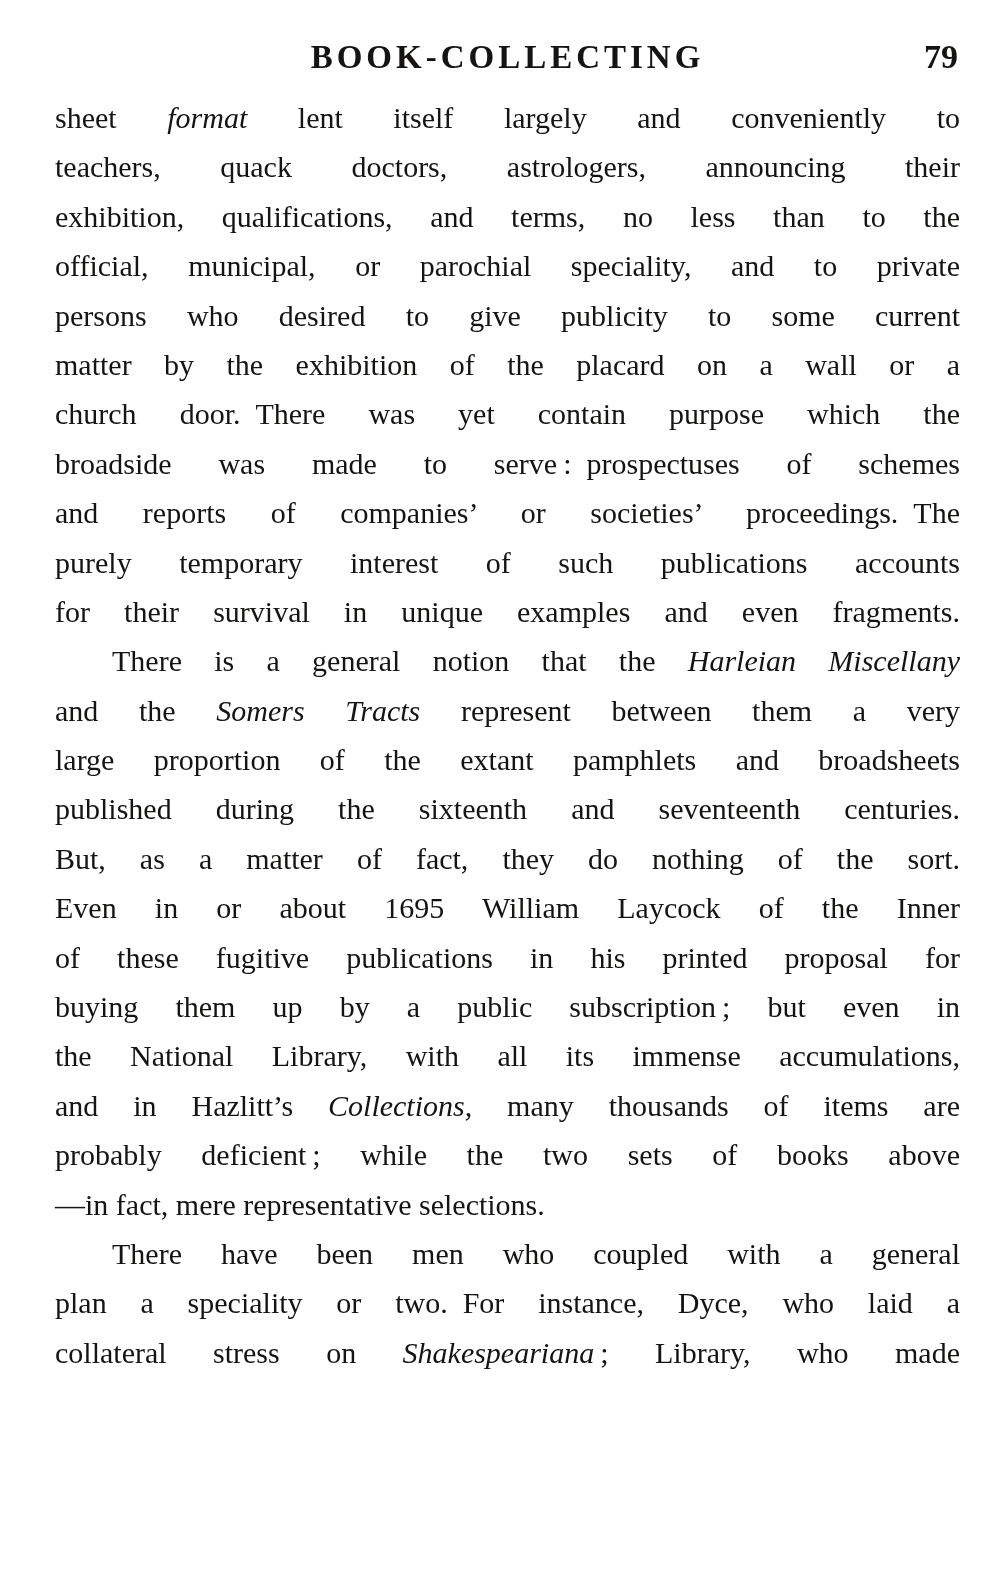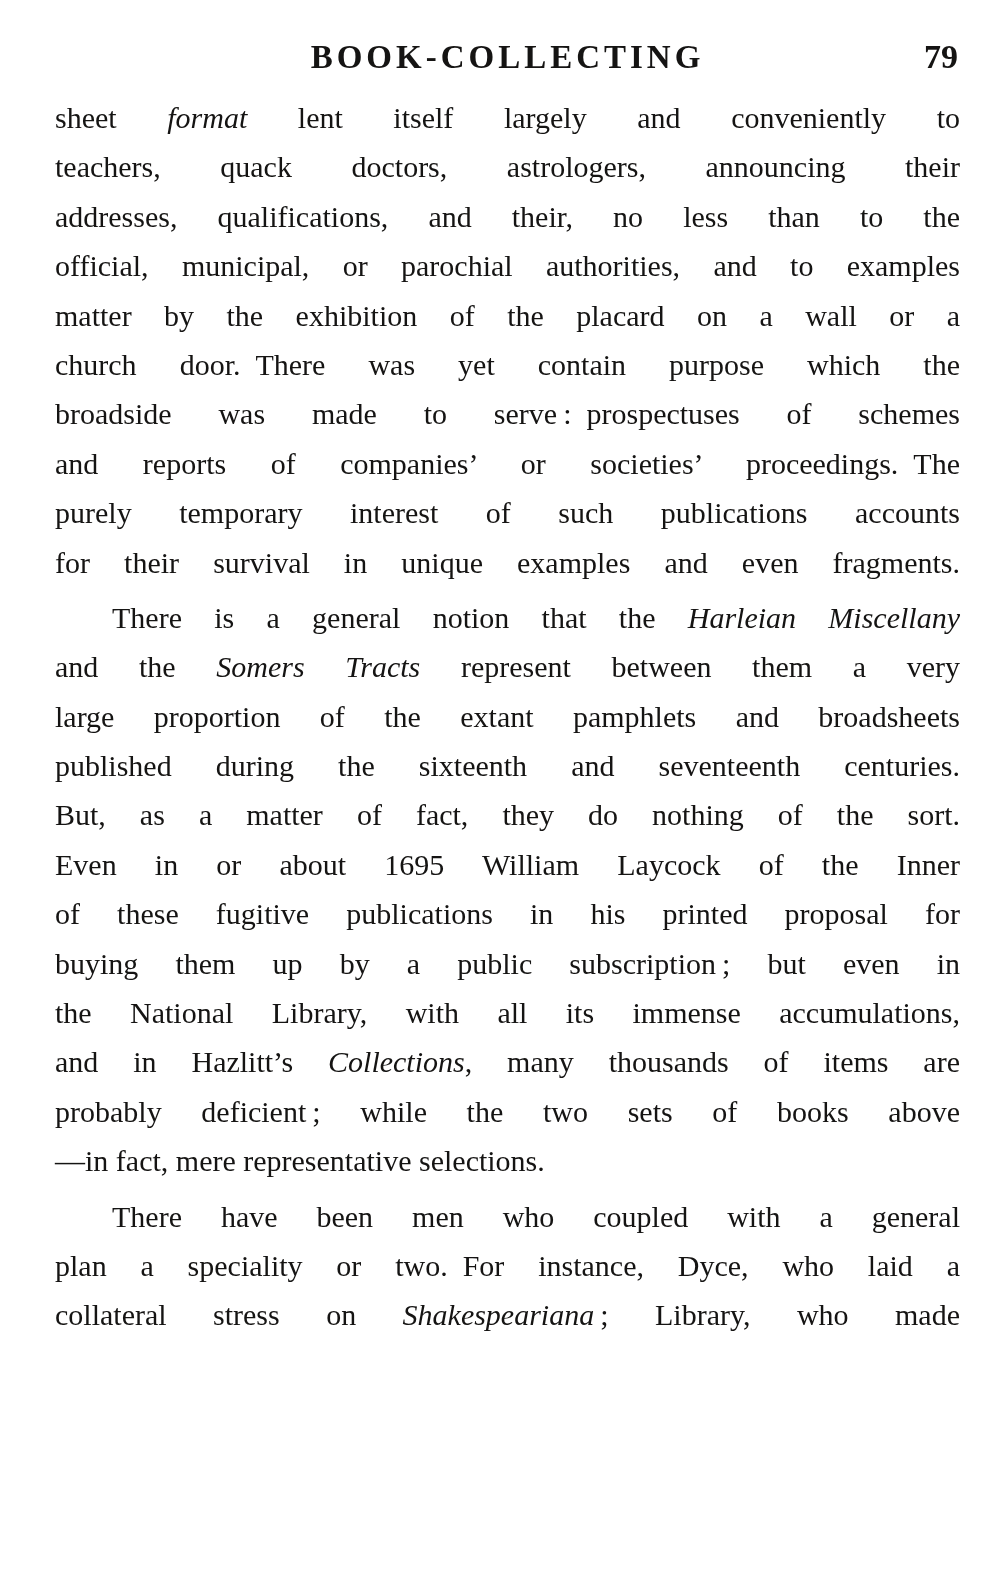--- a/index.html
+++ b/index.html
@@ -46,36 +46,37 @@
   }
   .line {
     height: 49.4px;
     line-height: 49.4px;
     text-align: justify;
     text-align-last: justify;
     white-space: normal;
     overflow: visible;
   }
   .line.short { text-align-last: left; }
-  .line.indent { text-indent: 57px; margin-top: 6px; }
+  .line.indent { text-indent: 57px; }
   .line i { }
 </style>
 </head>
 <body>
 
 <div class="page">
   <div class="header">
     <div class="running-title">BOOK-COLLECTING</div>
     <div class="page-number">79</div>
   </div>
   <div class="text-body">
       <div class="line"><span>sheet </span><i>format</i><span> lent itself largely and conveniently to</span></div>
       <div class="line"><span>teachers, quack doctors, astrologers, announcing their</span></div>
-      <div class="line"><span>addresses, qualifications, and their, no less than to the</span></div>
-      <div class="line"><span>official, municipal, or parochial authorities, and to examples</span></div>
+      <div class="line"><span>exhibition, qualifications, and terms, no less than to the</span></div>
+      <div class="line"><span>official, municipal, or parochial speciality, and to private</span></div>
+      <div class="line"><span>persons who desired to give publicity to some current</span></div>
       <div class="line"><span>matter by the exhibition of the placard on a wall or a</span></div>
       <div class="line"><span>church door. There was yet contain purpose which the</span></div>
       <div class="line"><span>broadside was made to serve : prospectuses of schemes</span></div>
       <div class="line"><span>and reports of companies’ or societies’ proceedings. The</span></div>
       <div class="line"><span>purely temporary interest of such publications accounts</span></div>
       <div class="line"><span>for their survival in unique examples and even fragments.</span></div>
       <div class="line indent"><span>There is a general notion that the </span><i>Harleian Miscellany</i></div>
       <div class="line"><span>and the </span><i>Somers Tracts</i><span> represent between them a very</span></div>
       <div class="line"><span>large proportion of the extant pamphlets and broadsheets</span></div>
       <div class="line"><span>published during the sixteenth and seventeenth centuries.</span></div>

